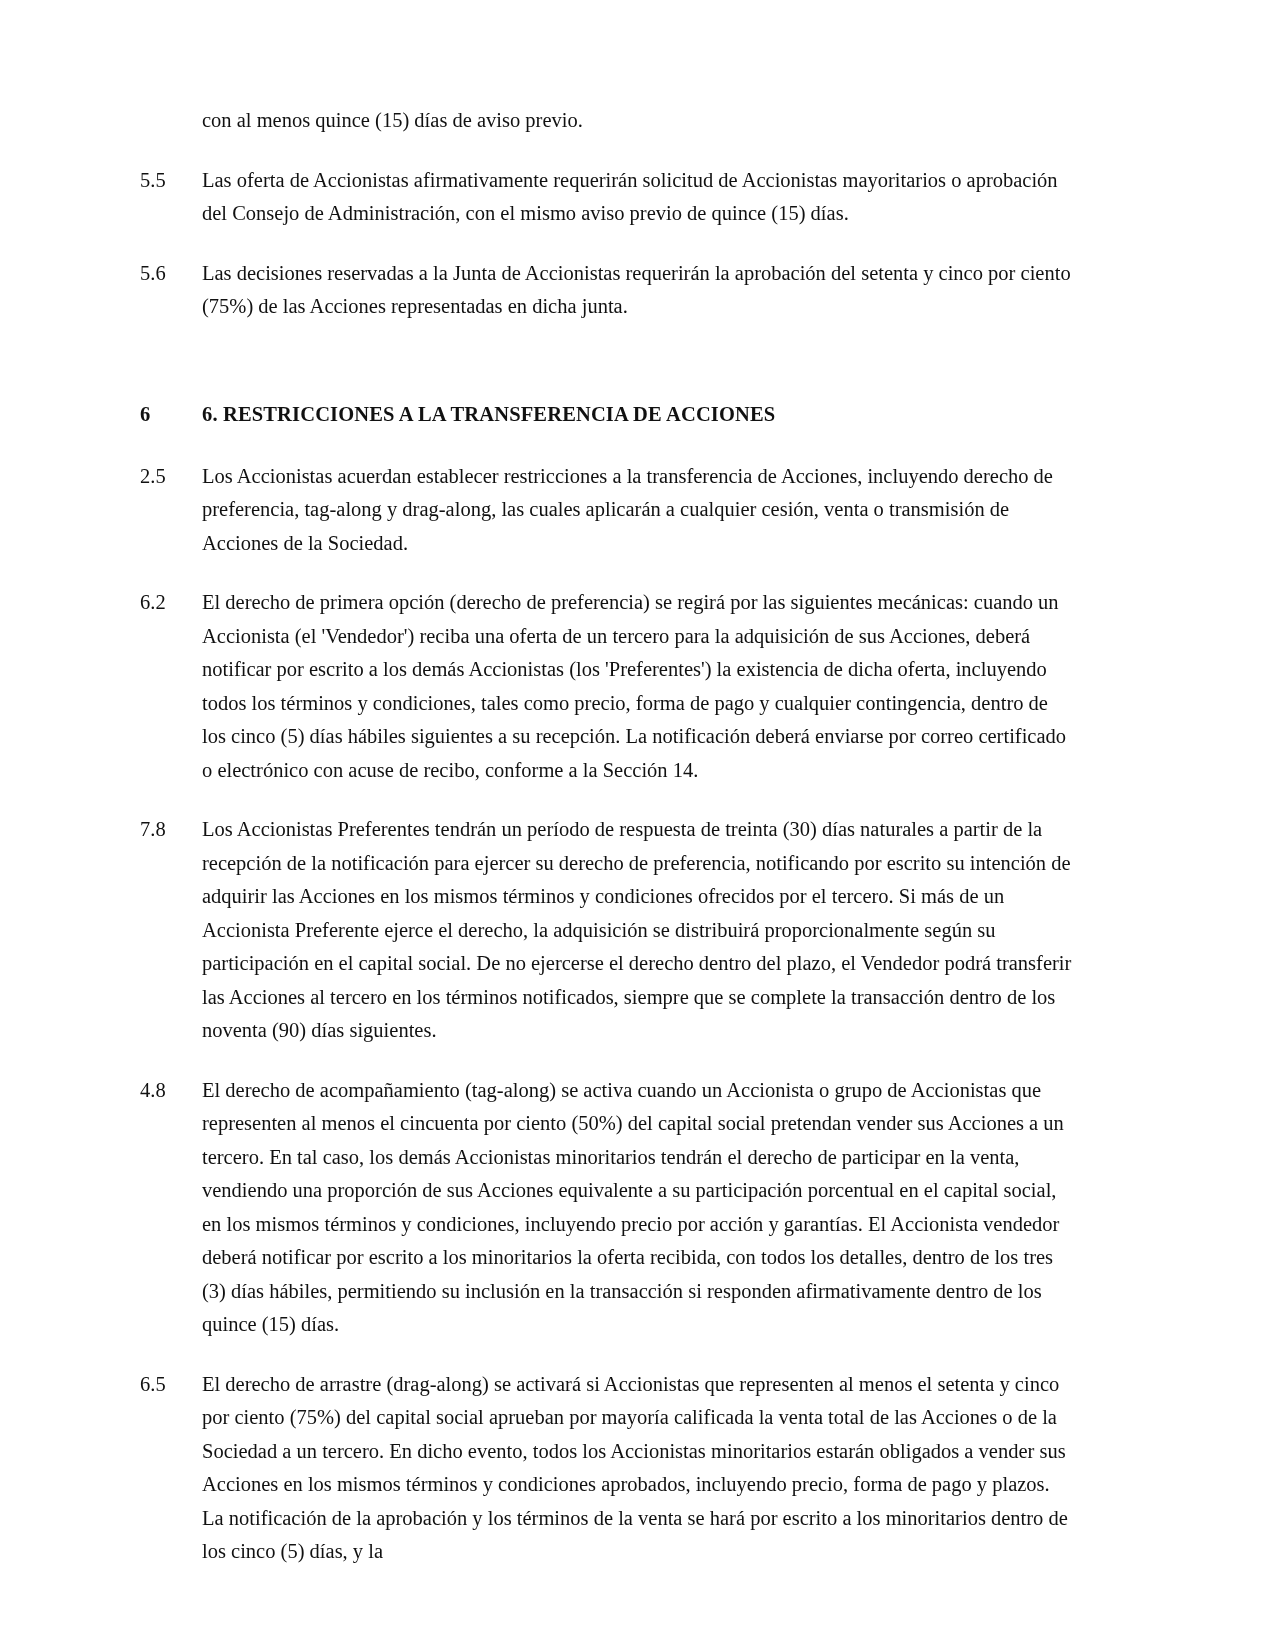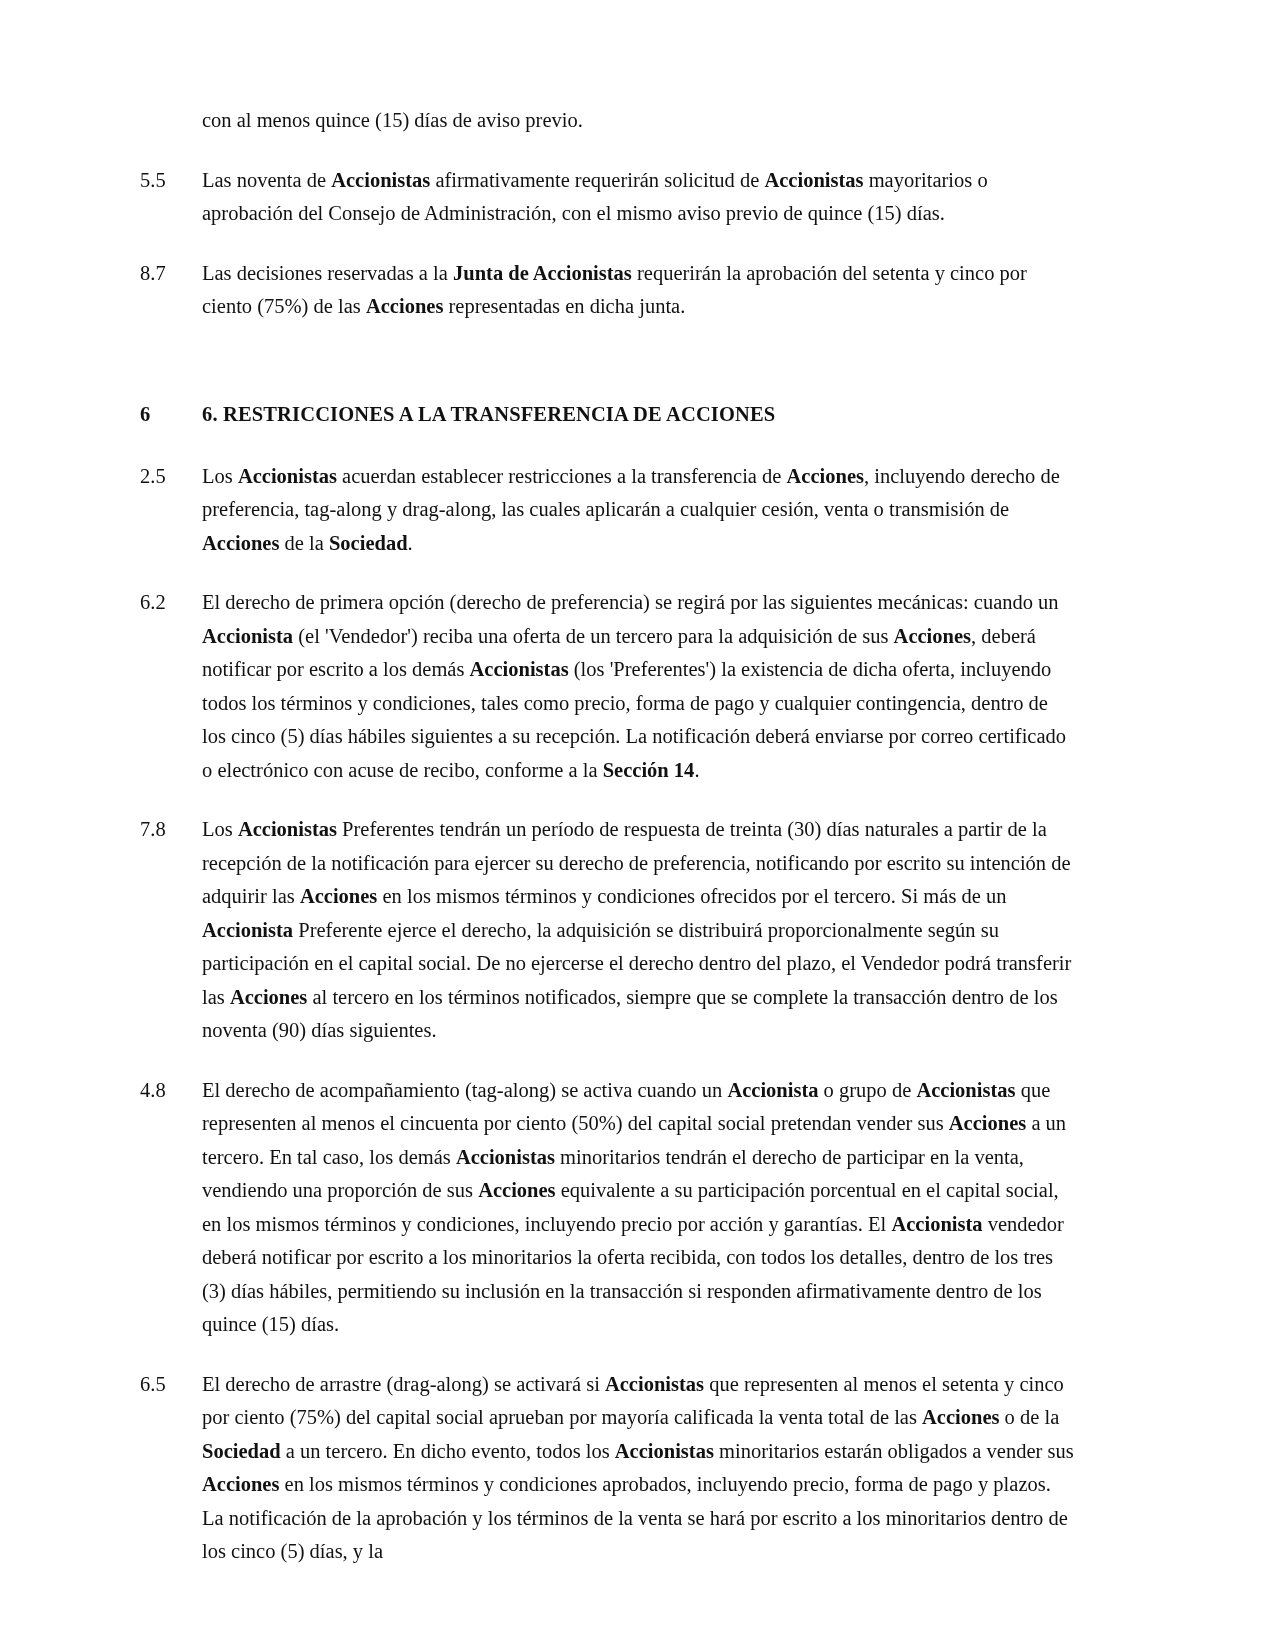--- a/index.html
+++ b/index.html
@@ -78,40 +78,40 @@
     font-size: 20.5px;
     line-height: 32px;
     font-weight: bold;
     letter-spacing: 0.15px;
     color: #111111;
     font-family: Liberation Serif, serif;
   }
 
   .spacer-top { margin-top: 0; }
 
-  b, strong { font-weight: bold; }
+  b, strong { font-weight: normal; }
 </style>
 </head>
 <body>
 
 <div class="page">
   <div class="doc-body">
 
     <div class="cont spacer-top">
       <div class="clause-number"></div>
       <div class="clause-text">con al menos quince (15) días de aviso previo.</div>
     </div>
 
     <div class="clause">
       <div class="clause-number">5.5</div>
-      <div class="clause-text"><span>Las noventa de </span><b>Accionistas</b><span> afirmativamente requerirán solicitud de </span><b>Accionistas</b><span> mayoritarios o aprobación del Consejo de Administración, con el mismo aviso previo de quince (15) días.</span></div>
+      <div class="clause-text"><span>Las oferta de </span><b>Accionistas</b><span> afirmativamente requerirán solicitud de </span><b>Accionistas</b><span> mayoritarios o aprobación del Consejo de Administración, con el mismo aviso previo de quince (15) días.</span></div>
     </div>
 
     <div class="clause">
-      <div class="clause-number">8.7</div>
+      <div class="clause-number">5.6</div>
       <div class="clause-text"><span>Las decisiones reservadas a la </span><b>Junta de Accionistas</b><span> requerirán la aprobación del setenta y cinco por ciento (75%) de las </span><b>Acciones</b><span> representadas en dicha junta.</span></div>
     </div>
 
     <div class="heading-row">
       <div class="clause-number">6</div>
       <div class="heading-title">6. RESTRICCIONES A LA TRANSFERENCIA DE ACCIONES</div>
     </div>
 
     <div class="clause">
       <div class="clause-number">2.5</div>

